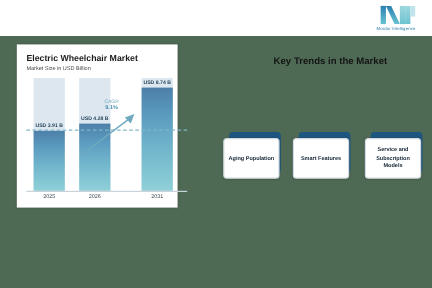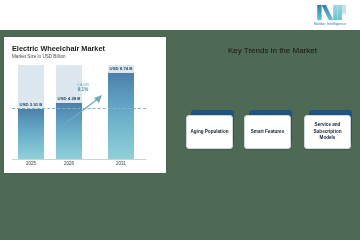--- a/index.html
+++ b/index.html
@@ -60,23 +60,23 @@
     font-size: 3.6px;
     color: #2a7fa8;
     letter-spacing: 0.1px;
     margin-top: 1px;
     white-space: nowrap;
   }
 
   
   .chart-panel {
     position: absolute;
-    left: 4px;
+    left: 14px;
     top: 37px;
-    width: 162px;
+    width: 134px;
     height: 136px;
     background: #ffffff;
     box-shadow: 0 0 2px rgba(0,0,0,0.18);
   }
   .chart-title {
     position: absolute;
     left: 8px;
     top: 7px;
     font-size: 7.3px;
     font-weight: bold;
@@ -185,21 +185,21 @@
   .tick.t0 { left: 10px; }
   .tick.t1 { left: 48px; }
   .tick.t2 { left: 100px; }
 
   
   .trends-title {
     position: absolute;
     left: 188px;
     top: 46px;
     font-size: 8px;
-    font-weight: normal;
+    font-weight: bold;
     color: #141414;
     white-space: nowrap;
     padding-left: 40px;
   }
   .cards {
     position: absolute;
     left: 186px;
     top: 108px;
     width: 168px;
     height: 52px;

